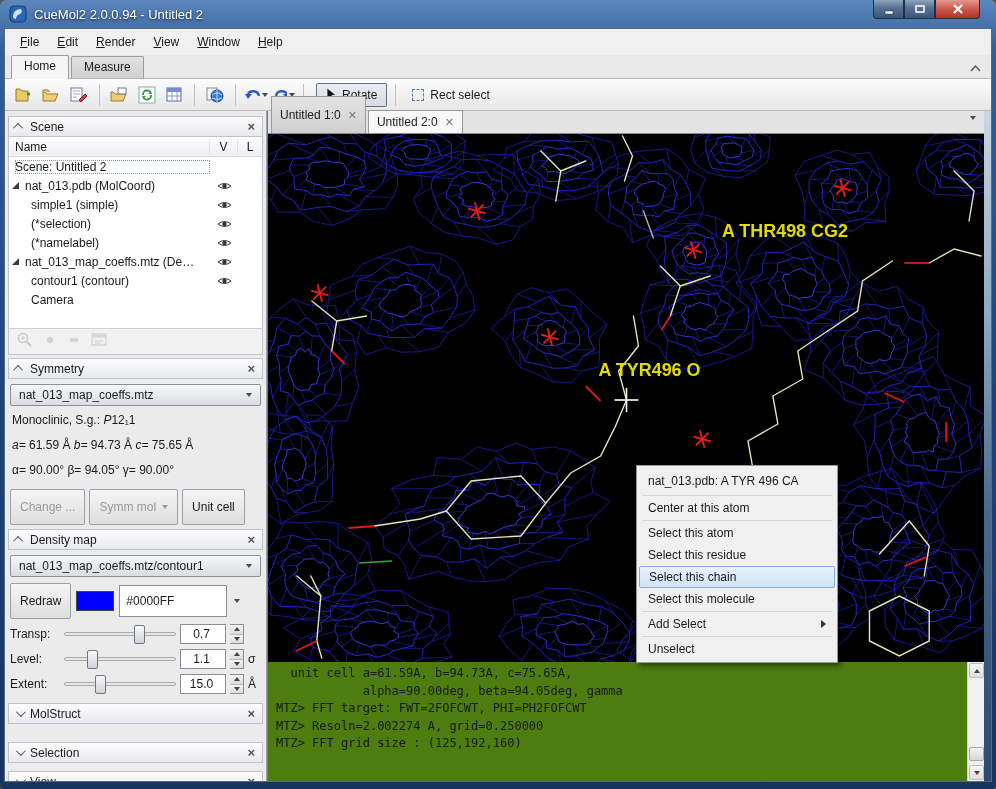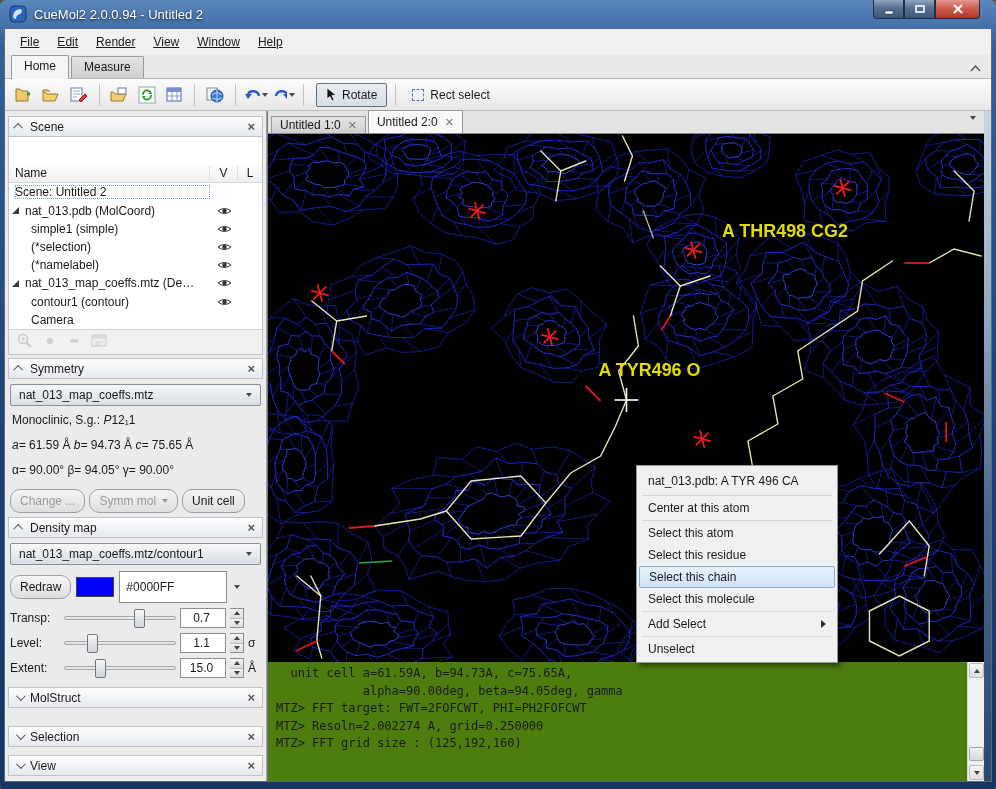--- a/index.html
+++ b/index.html
@@ -14,21 +14,21 @@
   .caption{position:absolute;top:0;right:16px;display:flex;}
   .cap{width:31px;height:19px;display:flex;align-items:center;justify-content:center;
        background:linear-gradient(180deg,#8fa5bd,#55708f 45%,#3c567a);border:1px solid #1e2f47;
        border-top:none;}
   .cap.first{border-radius:0 0 0 4px;}
   .cap.close{width:45px;background:linear-gradient(180deg,#e49890,#cc5f50 45%,#b03326);border-radius:0 0 4px 0;}
   
   .chrome{position:absolute;left:4px;right:4px;top:28px;bottom:7px;background:#f0f0f0;
           border:1px solid #5a6a7a;display:flex;flex-direction:column;}
   .menubar{height:26px;background:#f0f0f0;display:flex;align-items:center;padding-left:6px;flex:none;}
-  .menuitem{padding:0 9px;line-height:24px;text-decoration:underline;}
+  .menuitem{padding:0 9px;line-height:24px;}
   .menuitem u{text-decoration:underline;}
   .ribbonrow{height:24px;background:#e9e9e9;display:flex;align-items:flex-end;padding-left:6px;
              border-bottom:1px solid #b5b5b5;flex:none;position:relative;}
   .rtab{height:22px;line-height:21px;padding:0 12px;border:1px solid #9a9a9a;border-bottom:none;
         background:linear-gradient(180deg,#e2e2e2,#cfcfcf);margin-right:2px;border-radius:2px 2px 0 0;}
   .rtab.active{background:#f5f5f5;position:relative;top:1px;height:24px;}
   .chev{position:absolute;right:10px;top:6px;}
   .toolbar{height:32px;background:linear-gradient(180deg,#fcfcfc,#e7e7e7);border-bottom:1px solid #bcbcbc;
            display:flex;align-items:center;padding-left:8px;gap:3px;flex:none;}
   .tbtn{width:24px;height:24px;display:flex;align-items:center;justify-content:center;border-radius:2px;}
@@ -44,41 +44,41 @@
   .sidebar{width:262px;flex:none;background:#ebebeb;border-right:1px solid #9aa0a8;padding:2px 3px 0 3px;overflow:hidden;}
   .phdr{height:21px;display:flex;align-items:center;gap:7px;padding:0 7px;margin-top:3px;
         background:linear-gradient(180deg,#fdfdfe,#e6e9ed);border:1px solid #c0c4c9;}
   .phdr .t{flex:1;}
   .phdr .x{color:#555;font-size:13px;font-weight:bold;line-height:1;}
   .chevup,.chevdn{width:7px;height:7px;border-left:1px solid #555;border-top:1px solid #555;flex:none;}
   .chevup{transform:rotate(45deg) translateY(2px);}
   .chevdn{transform:rotate(-135deg) translateY(2px);}
   
   .treebox{background:#fff;border:1px solid #c0c4c9;border-top:none;height:218px;display:flex;flex-direction:column;}
-  .thead{height:20px;display:flex;background:linear-gradient(180deg,#fdfdfd,#edeff1);border-bottom:1px solid #d8d8d8;align-items:center;margin-top:27px;}
+  .thead{height:20px;display:flex;background:linear-gradient(180deg,#fdfdfd,#edeff1);border-bottom:1px solid #d8d8d8;align-items:center;}
   .thead .cname{flex:1;padding-left:6px;border-right:1px solid #e0e0e0;}
   .thead .cv{width:28px;text-align:center;border-right:1px solid #e0e0e0;}
   .thead .cl{width:24px;text-align:center;}
   .trow{height:19px;display:flex;align-items:center;}
   .trow .sp0{width:6px;flex:none;}
   .trow .sp1{width:22px;flex:none;}
   .trow .exp{width:0;height:0;border-left:7px solid transparent;border-bottom:7px solid #3a3a3a;margin:0 6px 0 3px;flex:none;}
   .trow .lbl{flex:1;white-space:nowrap;overflow:hidden;}
   .trow .veye{width:28px;display:flex;justify-content:center;flex:none;}
   .trow .lcol{width:24px;flex:none;}
   .trow.sel .lbl{outline:1px dotted #6aa0d8;outline-offset:-1px;background:#fbfdff;}
   .scenetools{height:26px;border-top:1px solid #d0d0d0;background:#f1f1f1;display:flex;align-items:center;gap:10px;padding-left:8px;margin-top:auto;}
   
   .combo{height:22px;margin:5px 2px 2px 2px;display:flex;align-items:center;padding:0 8px;
          background:linear-gradient(180deg,#f6f7f8,#d9dde2);border:1px solid #8a9097;border-radius:2px;}
   .combo .ct{flex:1;white-space:nowrap;overflow:hidden;}
   .info{margin:4px 4px 0 4px;line-height:21px;}
   .btnrow{display:flex;gap:4px;margin:8px 2px 4px 2px;}
-  .sbtn{height:24px;padding:0 9px;background:linear-gradient(180deg,#f5f5f5,#dedede);
-        border:1px solid #9aa0a8;border-radius:10px;display:flex;align-items:center;gap:4px;}
+  .sbtn{height:36px;padding:0 9px;background:linear-gradient(180deg,#f5f5f5,#dedede);
+        border:1px solid #9aa0a8;border-radius:2px;display:flex;align-items:center;gap:4px;}
   .sbtn.dis{color:#9a9a9a;}
   
   .drow{display:flex;align-items:center;margin:5px 2px 0 2px;gap:4px;}
   .drow .dl{width:50px;flex:none;}
   .track{flex:1;height:4px;background:#e6e6e6;border:1px solid #aaa;border-radius:2px;position:relative;}
   .thumb{position:absolute;top:-8px;width:11px;height:19px;background:linear-gradient(180deg,#f8f8f8,#cfd4d9);
          border:1px solid #70787f;border-radius:2px;}
   .numf{width:46px;height:20px;background:#fff;border:1px solid #8a9097;text-align:center;padding:2px 3px 0 0;}
   .spin{width:14px;height:20px;border:1px solid #8a9097;border-left:none;display:flex;flex-direction:column;}
   .spin div{flex:1;display:flex;align-items:center;justify-content:center;background:linear-gradient(180deg,#f4f4f4,#dcdcdc);}
@@ -86,21 +86,21 @@
   .up{width:0;height:0;border-left:3px solid transparent;border-right:3px solid transparent;border-bottom:4px solid #444;}
   .dn{width:0;height:0;border-left:3px solid transparent;border-right:3px solid transparent;border-top:4px solid #444;}
   .unit{width:13px;}
   .redrawrow{display:flex;align-items:center;gap:5px;margin:6px 2px 2px 2px;}
   .swatch{width:38px;height:20px;border:1px solid #444;}
   .hexf{width:108px;height:32px;background:#fff;border:1px solid #8a9097;display:flex;align-items:center;padding-left:6px;}
   
   .content{flex:1;display:flex;flex-direction:column;border-left:1px solid #777;min-width:0;}
   .doctabs{height:23px;background:#e3e3e3;display:flex;align-items:flex-end;padding-left:3px;
            border-bottom:1px solid #8a8a8a;position:relative;flex:none;}
-  .dtab{height:17px;line-height:20px;padding:0 8px;display:flex;gap:7px;align-items:center;
+  .dtab{height:37px;line-height:20px;padding:0 8px;display:flex;gap:7px;align-items:center;
         border:1px solid #9a9a9a;border-bottom:none;background:linear-gradient(180deg,#e4e4e4,#cfcfcf);margin-right:2px;}
   .dtab.active{background:#f8f8f8;height:23px;}
   .dtab .x{color:#777;font-size:11px;}
   .doctabs .chevd{position:absolute;right:8px;top:9px;}
   .vp{height:528px;background:#000;position:relative;flex:none;overflow:hidden;}
   .vp svg{display:block;}
   .logpane{flex:1;background:#4d7c0f;position:relative;font-family:"DejaVu Sans Mono",monospace;
            font-size:12px;line-height:17.5px;padding:3px 0 0 8px;overflow:hidden;}
   .logpane .ln{white-space:pre;}
   .vsb{position:absolute;right:0;top:0;bottom:0;width:17px;background:#f0f0f0;border-left:1px solid #d5d5d5;}

